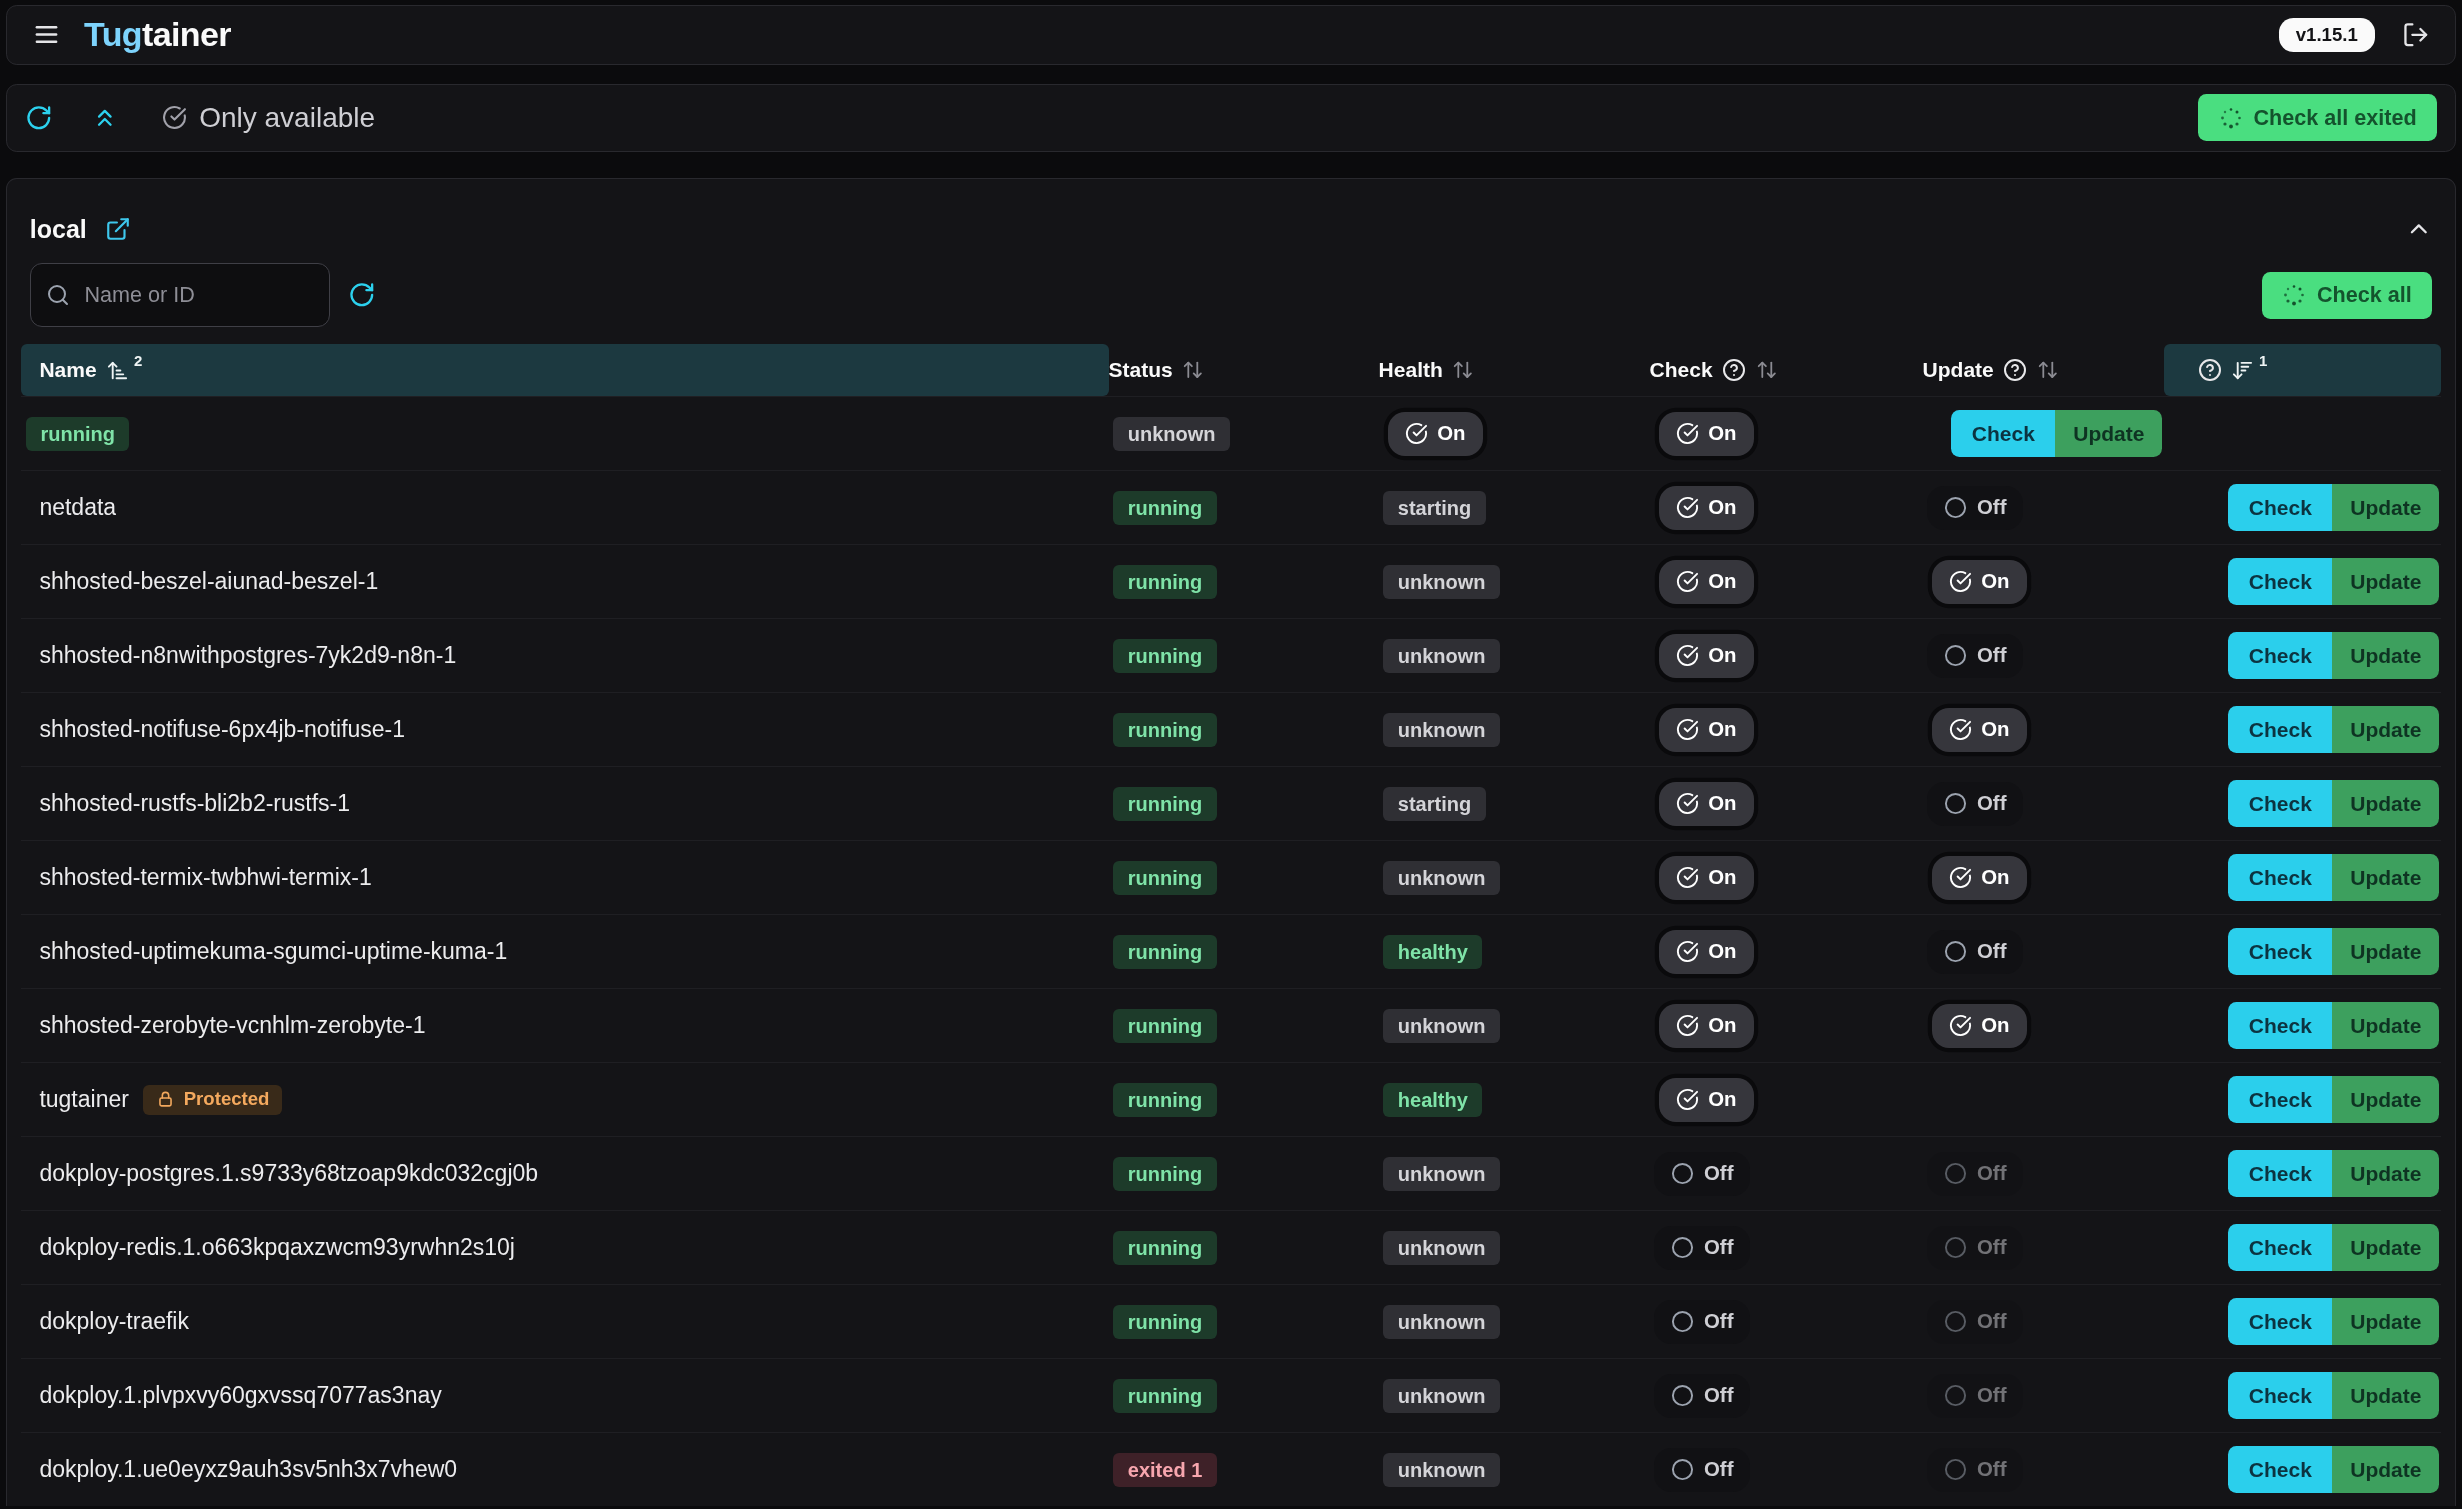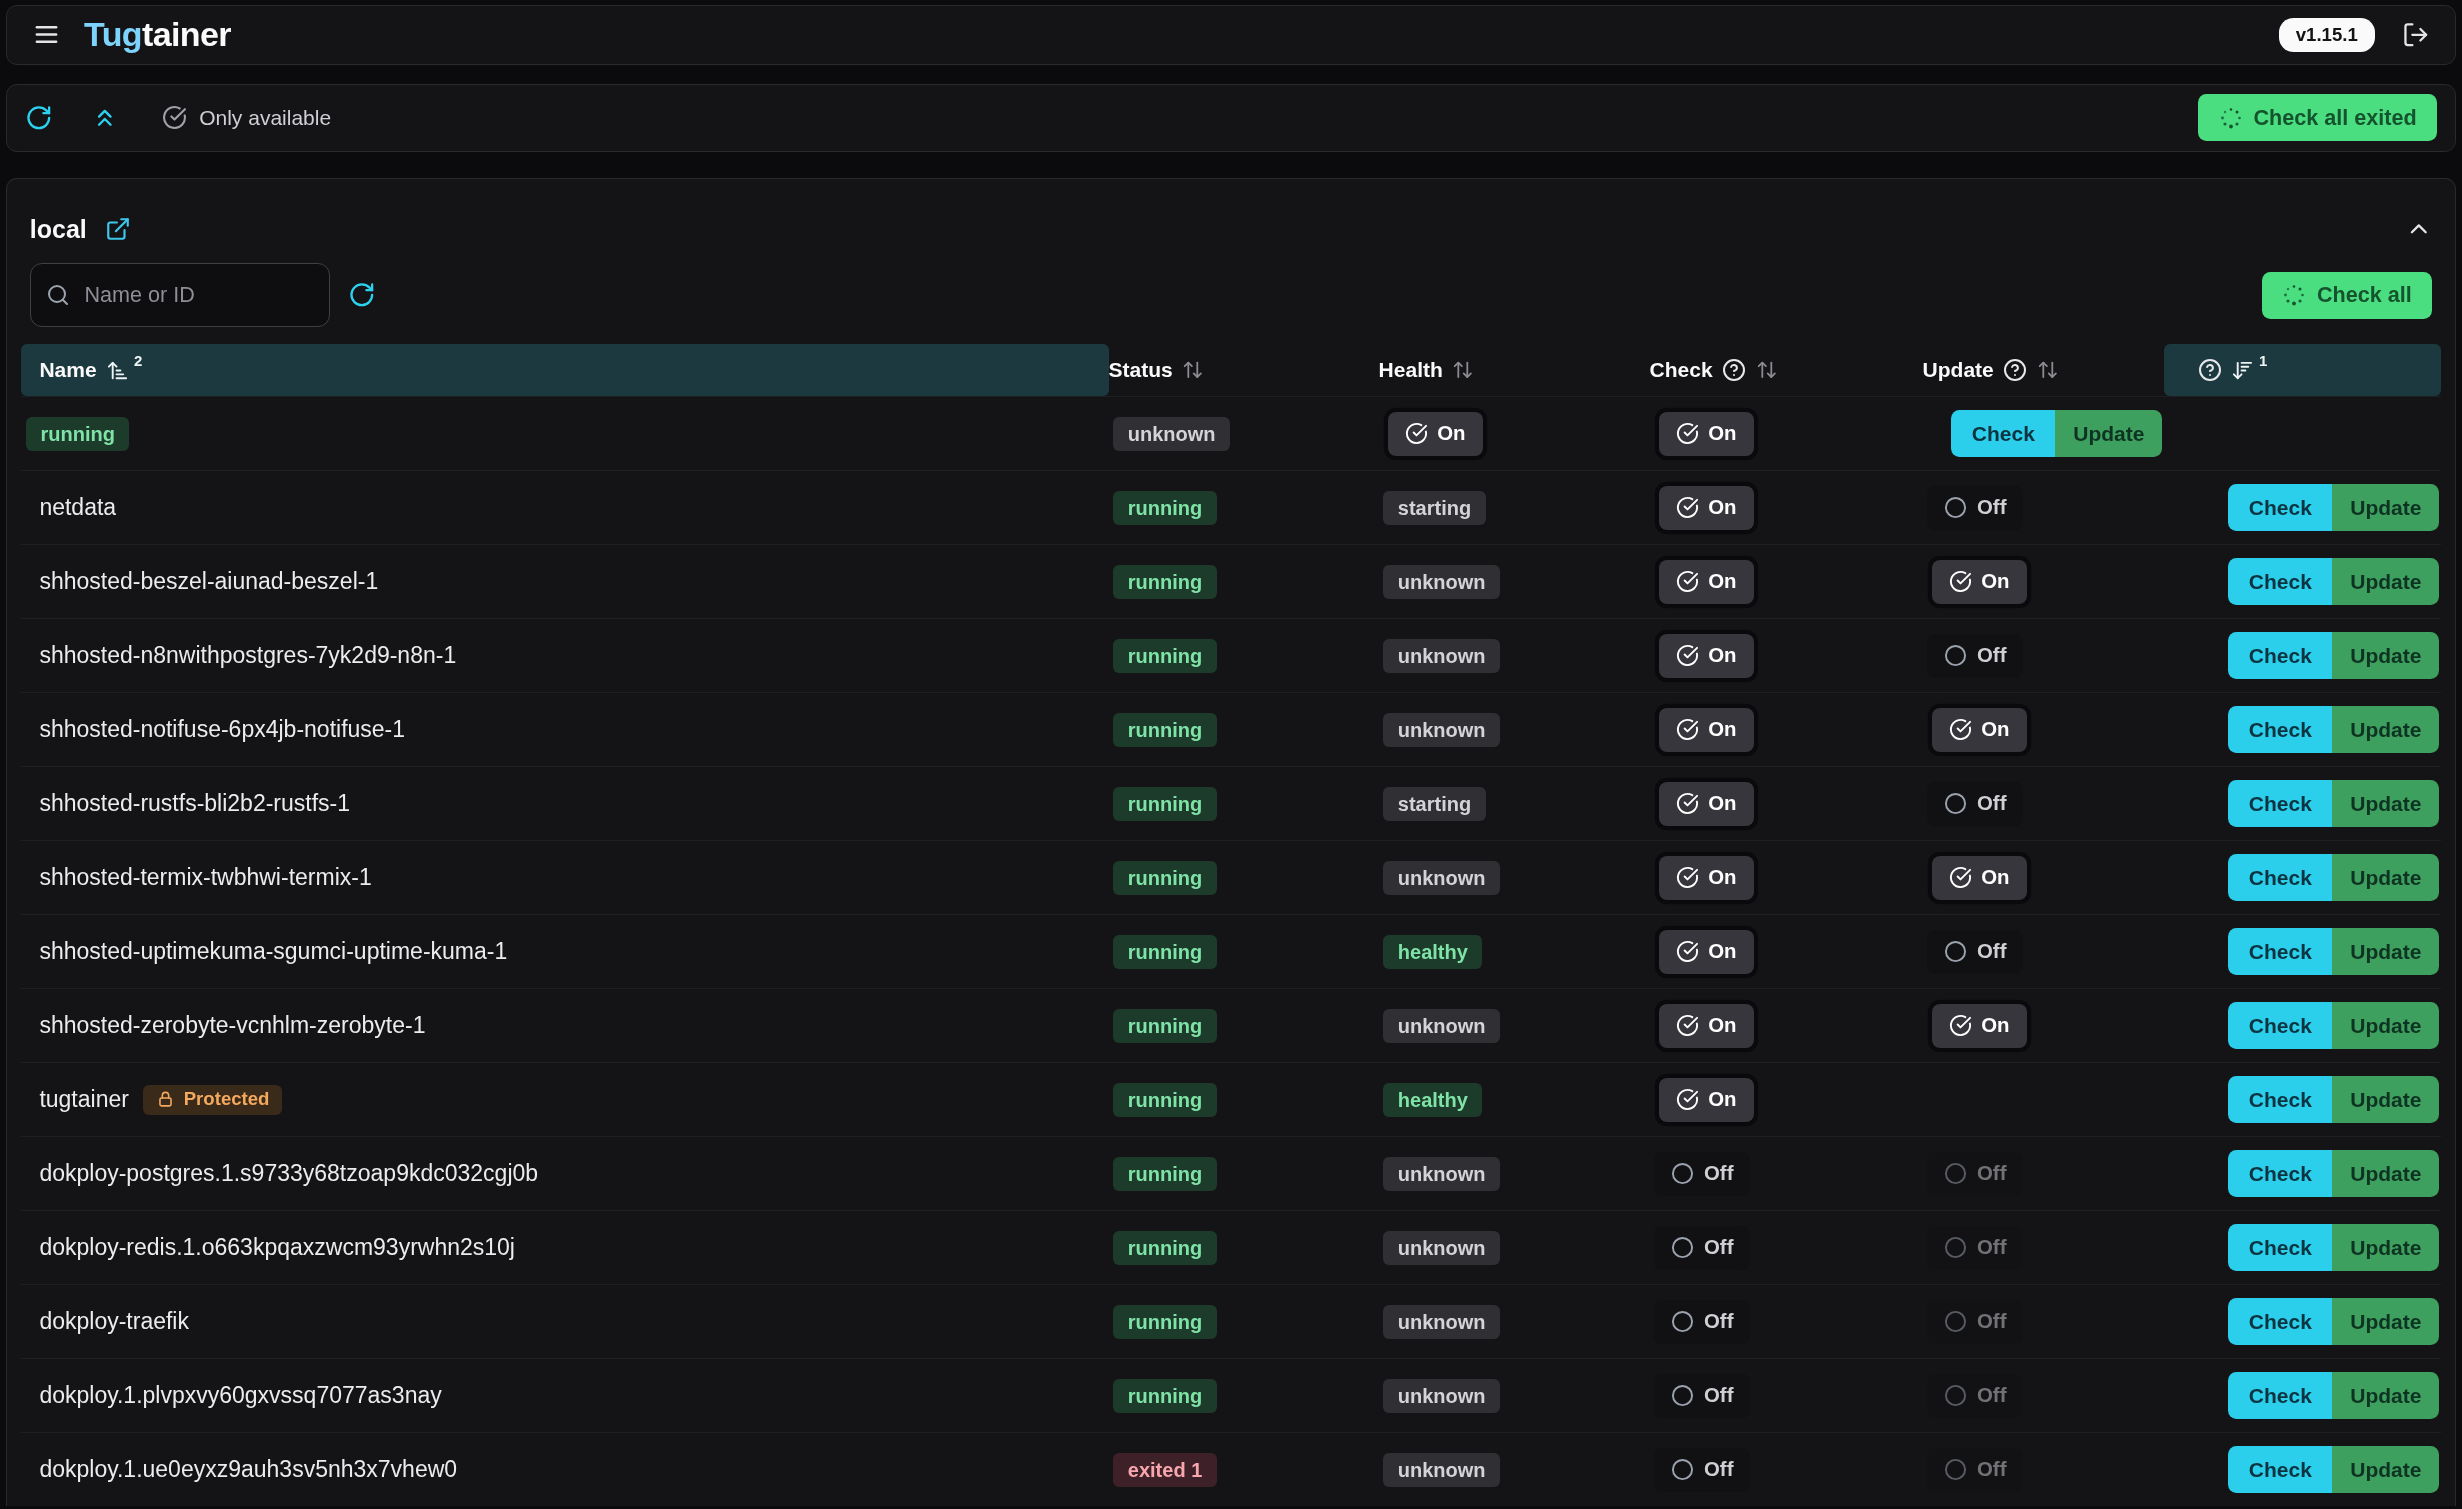--- a/index.html
+++ b/index.html
@@ -27,21 +27,21 @@
   .logout-btn { color:#e4e4e7; background:none; border:none; padding:0; cursor:pointer; }
   .logout-btn svg { width:27.6px; height:27.6px; }
 
   
   .toolbar { margin:19px 6px 0; border-radius:10.8px; height:68px;
     display:flex; align-items:center; padding:0 18px; gap:38px; }
   .icon-btn { background:none; border:none; padding:0; cursor:pointer; }
   .icon-btn.cyan { color:#2cd1ee; }
   .icon-btn svg { width:27.6px; height:27.6px; }
   .only-available { display:flex; align-items:center; gap:12px; color:#cfcfd4;
-    font-size:21px; background:none; border:none; cursor:pointer; }
+    font-size:28px; background:none; border:none; cursor:pointer; }
   .only-available svg { width:25px; height:25px; color:#a1a1aa; }
   .spacer { flex:1; }
   .btn-green { background:#4ade80; color:#14532d; border:none; cursor:pointer;
     font-family:inherit; font-weight:700; font-size:21.6px; height:47px; padding:0 20.4px;
     border-radius:8.4px; display:flex; align-items:center; gap:10.8px; }
   .btn-green svg { width:24px; height:24px; }
 
   
   .main-card { margin:26px 6px 0; border-radius:10.8px 10.8px 0 0; border-bottom:none;
     height:1328px; padding:0 14.4px; overflow:hidden; }
@@ -80,21 +80,21 @@
 
   .badge { display:inline-flex; align-items:center; font-size:20px; font-weight:700;
     padding:6px 14.4px; border-radius:6px; line-height:1.1; }
   .badge.green { background:#1d3b2a; color:#7fe3a8; }
   .badge.gray  { background:#2f2f34; color:#d4d4d8; }
   .badge.red   { background:#3e2128; color:#f7a6ae; }
   .badge.protected { background:#392a19; color:#f4a95e; gap:8.4px; font-size:18.6px; padding:4.8px 13px; flex:none; }
   .badge.protected svg { width:19px; height:19px; }
 
   .toggle { display:inline-flex; align-items:center; gap:9.6px; height:44px; padding:0 17px;
-    border-radius:8px; font-size:20.4px; font-weight:700; border:none; cursor:pointer; font-family:inherit; }
+    border-radius:17px; font-size:20.4px; font-weight:700; border:none; cursor:pointer; font-family:inherit; }
   .toggle svg { width:23px; height:23px; }
   .toggle.on  { background:#36363c; color:#ffffff; box-shadow:0 0 0 4.2px #0a0a0c; margin-left:4.2px; }
   .toggle.off { background:#111114; color:#cfcfd4; }
   .toggle.off svg { color:#9ca3af; }
   .toggle.disabled { opacity:0.5; cursor:default; }
 
   .actions-cell { display:flex; justify-content:flex-end; padding-right:1.2px; }
   .btn-pair { display:flex; }
   .btn-check { background:#2bcfec; color:#0c3340; border:none; cursor:pointer; font-family:inherit;
     font-size:21px; font-weight:700; height:47px; padding:0 20.4px; border-radius:8.4px 0 0 8.4px; }

